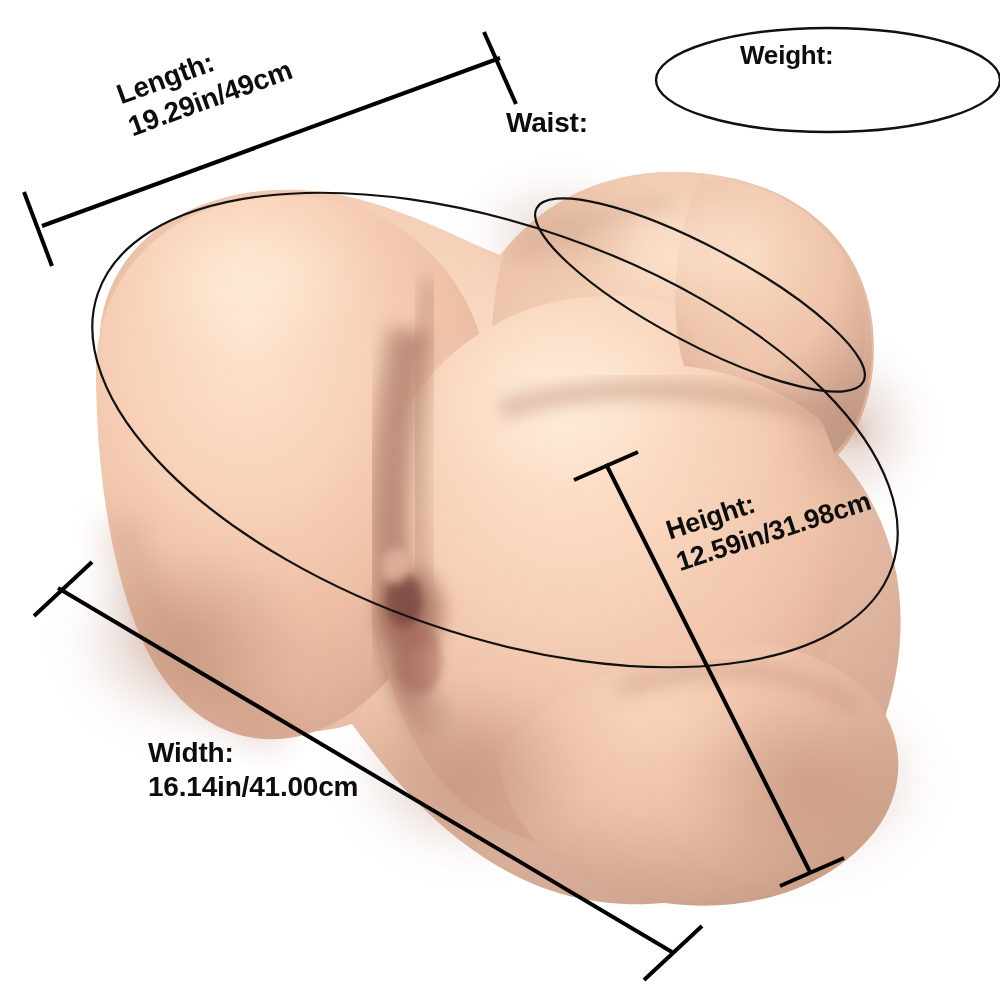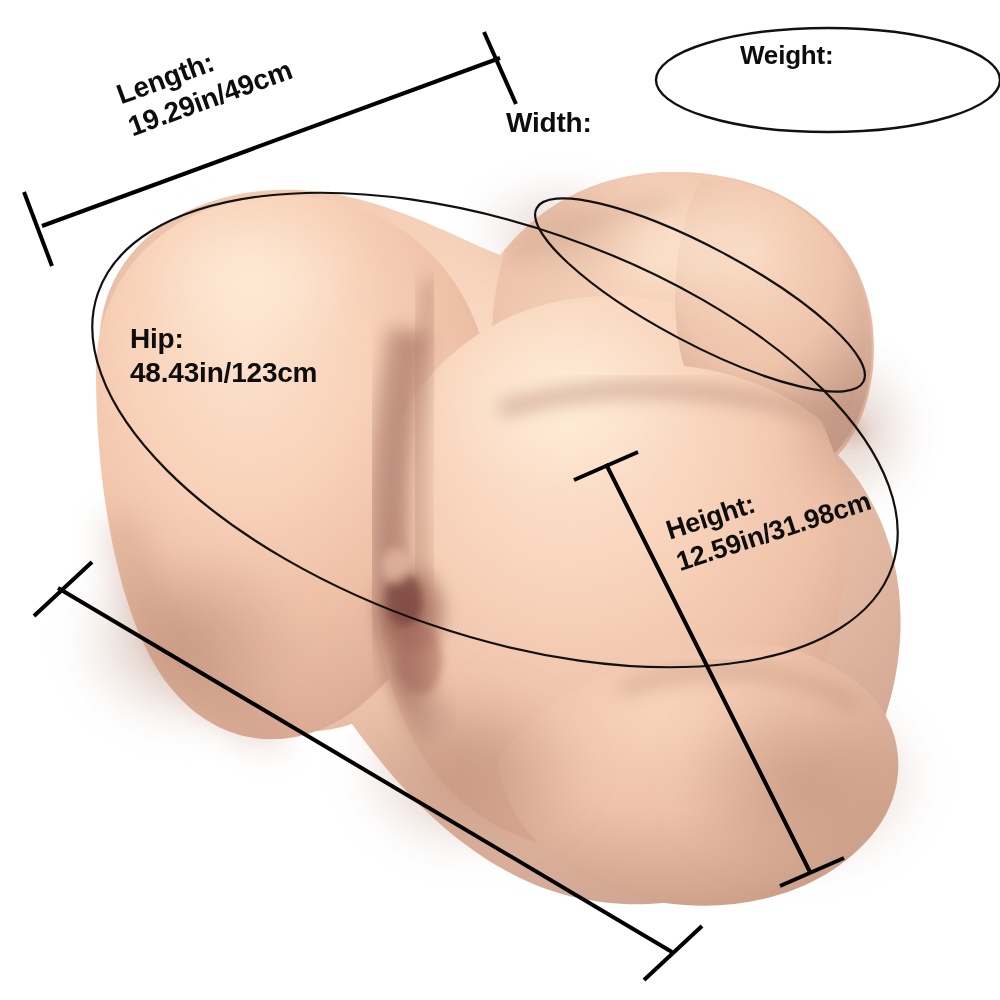--- a/index.html
+++ b/index.html
@@ -193,31 +193,31 @@
 
     <ellipse cx="828" cy="80" rx="172" ry="52" fill="none" stroke="#111111" stroke-width="2.4"></ellipse>
   </svg>
 
   <div class="label sz28" style="left:112px; top:80px; transform:rotate(-20deg); transform-origin:left top;">
     <span class="l1">Length:</span>
     <span class="l2">19.29in/49cm</span>
   </div>
 
   <div class="label sz28" style="left:506px; top:106px;">
-    <span class="l1">Width:</span>
-  </div>
-
-  <div class="label sz28" style="left:130px; top:322px;">
-    <span class="l1">Hip:</span>
-    <span class="l2">48.43in/123cm</span>
-  </div>
+    <span class="l1">Waist:</span>
+  </div>
+
 
   <div class="label sz27" style="left:662px; top:516px; transform:rotate(-18deg); transform-origin:left top;">
     <span class="l1">Height:</span>
     <span class="l2">12.59in/31.98cm</span>
   </div>
 
+  <div class="label sz28" style="left:148px; top:736px;">
+    <span class="l1">Width:</span>
+    <span class="l2">16.14in/41.00cm</span>
+  </div>
 
   <div class="label sz26" style="left:700px; top:40px; text-align:left;margin-left:40px;">
     <span class="l1">Weight:</span>
   </div>
 
 </div>
 
 </body></html>

